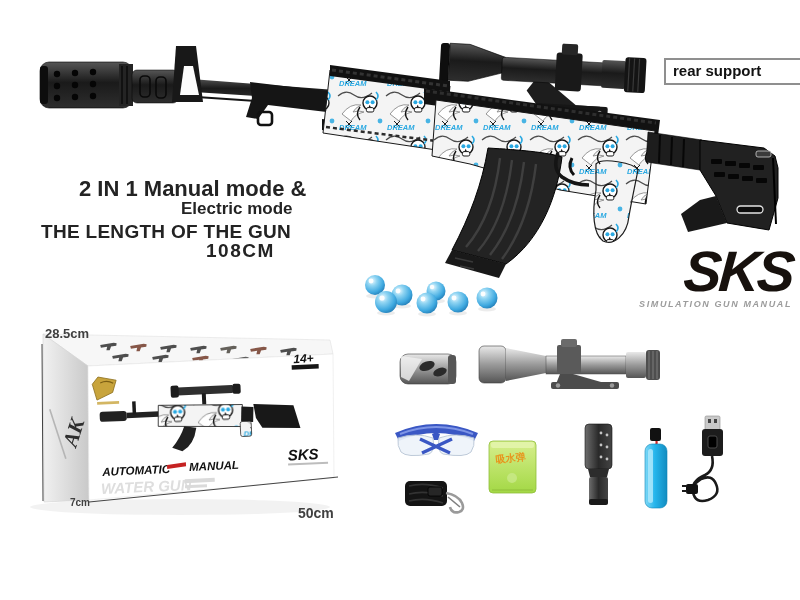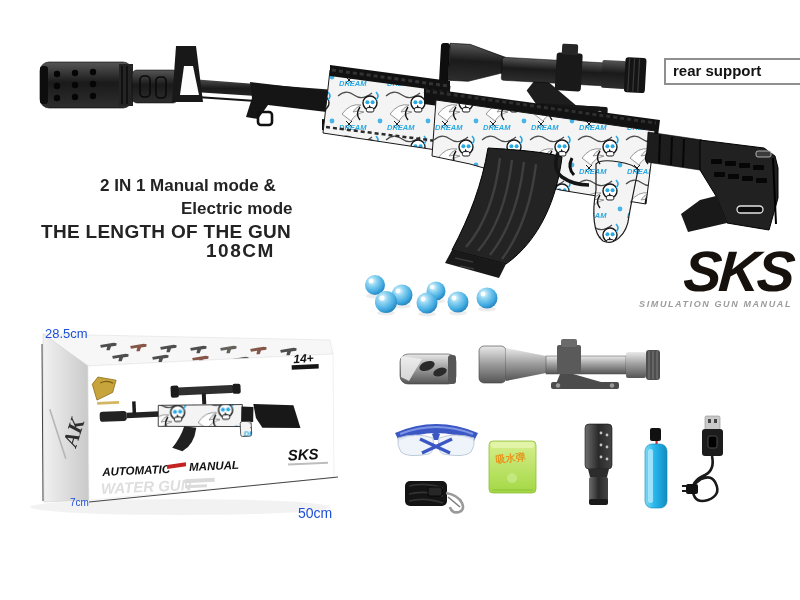--- a/index.html
+++ b/index.html
@@ -8,34 +8,34 @@
     font-family:"Liberation Sans", sans-serif;color:#1d1d1d;
   }
   .stage svg{position:absolute;left:0;top:0;}
   .overlay{position:absolute;white-space:nowrap;}
   .callout{
     left:664px;top:58px;width:128px;border:2px solid #8f8f8f;background:#fff;
     padding:3px 7px 4px 7px;font-weight:bold;font-size:15px;line-height:1.08;color:#121212;
   }
   .callout span{display:block;}
   .feat{font-weight:bold;color:#232323;}
-  .feat-1{left:100px;top:176px;font-size:17px;}
+  .feat-1{left:79px;top:176px;font-size:22px;}
   .feat-2{left:181px;top:199px;font-size:17px;}
   .feat-3{left:41px;top:221px;font-size:19px;letter-spacing:.3px;}
   .feat-4{left:206px;top:240px;font-size:19px;letter-spacing:1.5px;}
   .brand{left:628px;top:244px;width:164px;text-align:right;}
   .brand .name{
     font-size:57px;line-height:.95;font-weight:bold;font-style:italic;
     color:#17110d;letter-spacing:-3px;transform:skewX(-4deg);display:inline-block;
   }
   .brand .tagline{
     margin-top:1px;font-size:9px;font-weight:bold;font-style:italic;
     color:#9c9c9c;letter-spacing:1.6px;
   }
-  .dim{font-weight:normal;color:#1d4ed8;}
+  .dim{font-weight:bold;color:#404040;}
   .dim-h{left:45px;top:326px;font-size:13px;}
   .dim-d{left:70px;top:497px;font-size:10px;}
   .dim-w{left:298px;top:474px;font-size:14px;margin-top:31px;}
 </style>
 </head>
 <body>
 
 <div class="stage">
 
 <svg width="800" height="600" viewBox="0 0 800 600">

